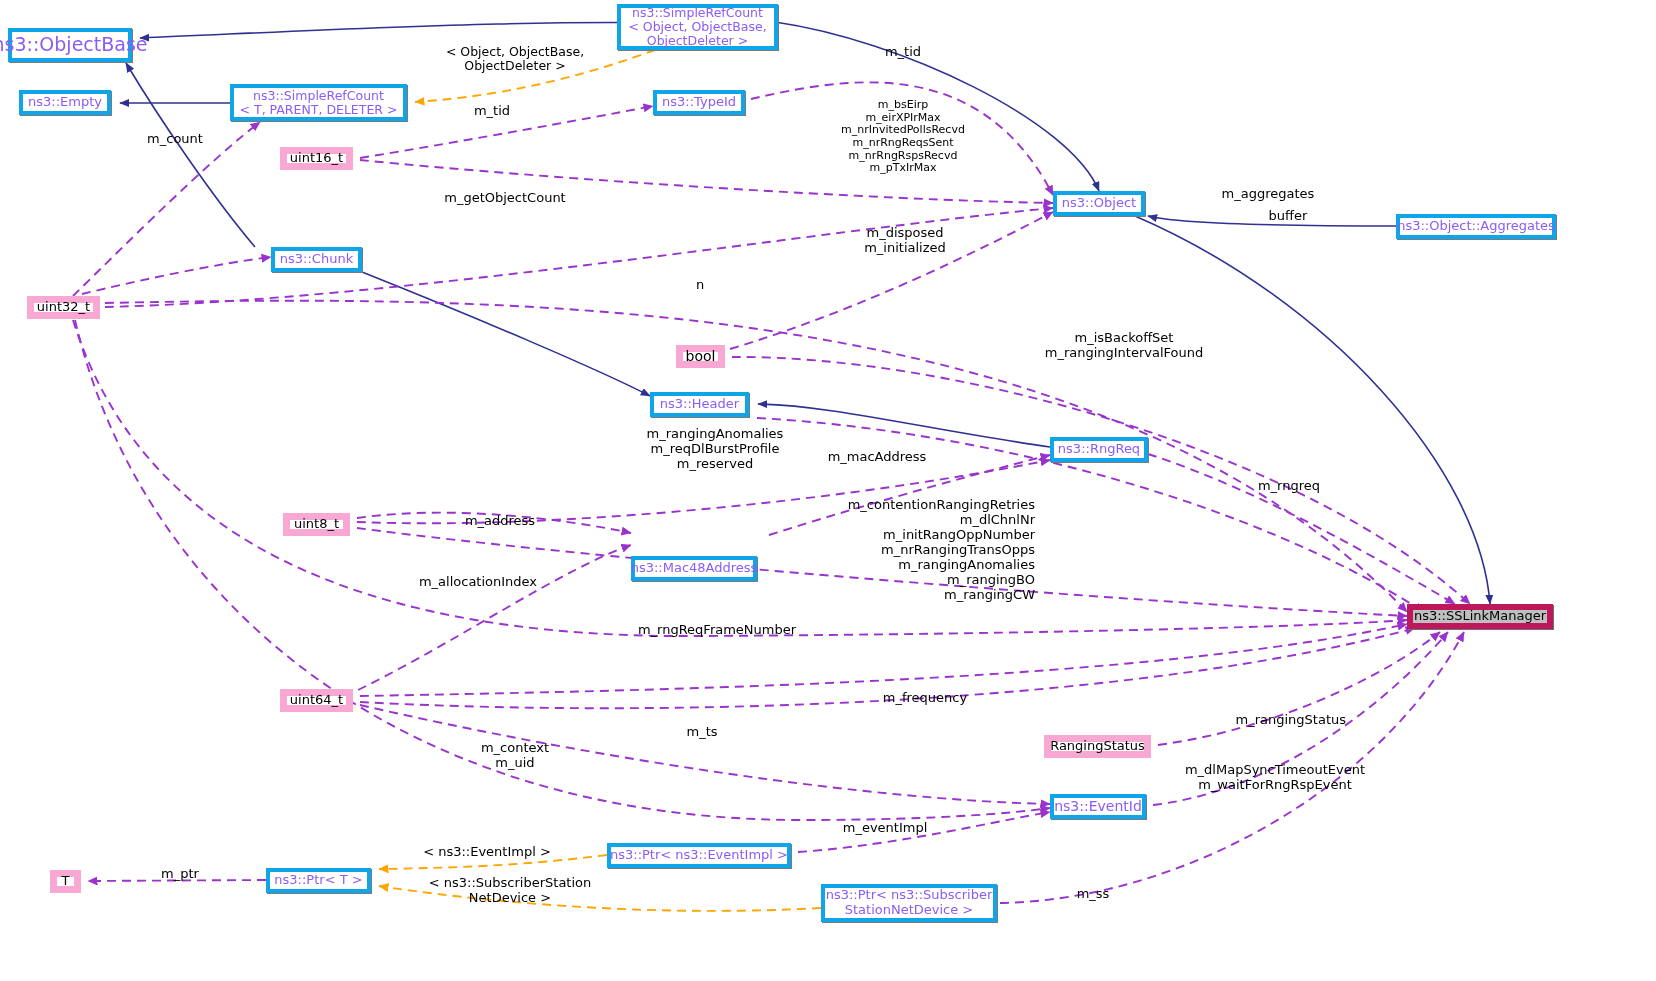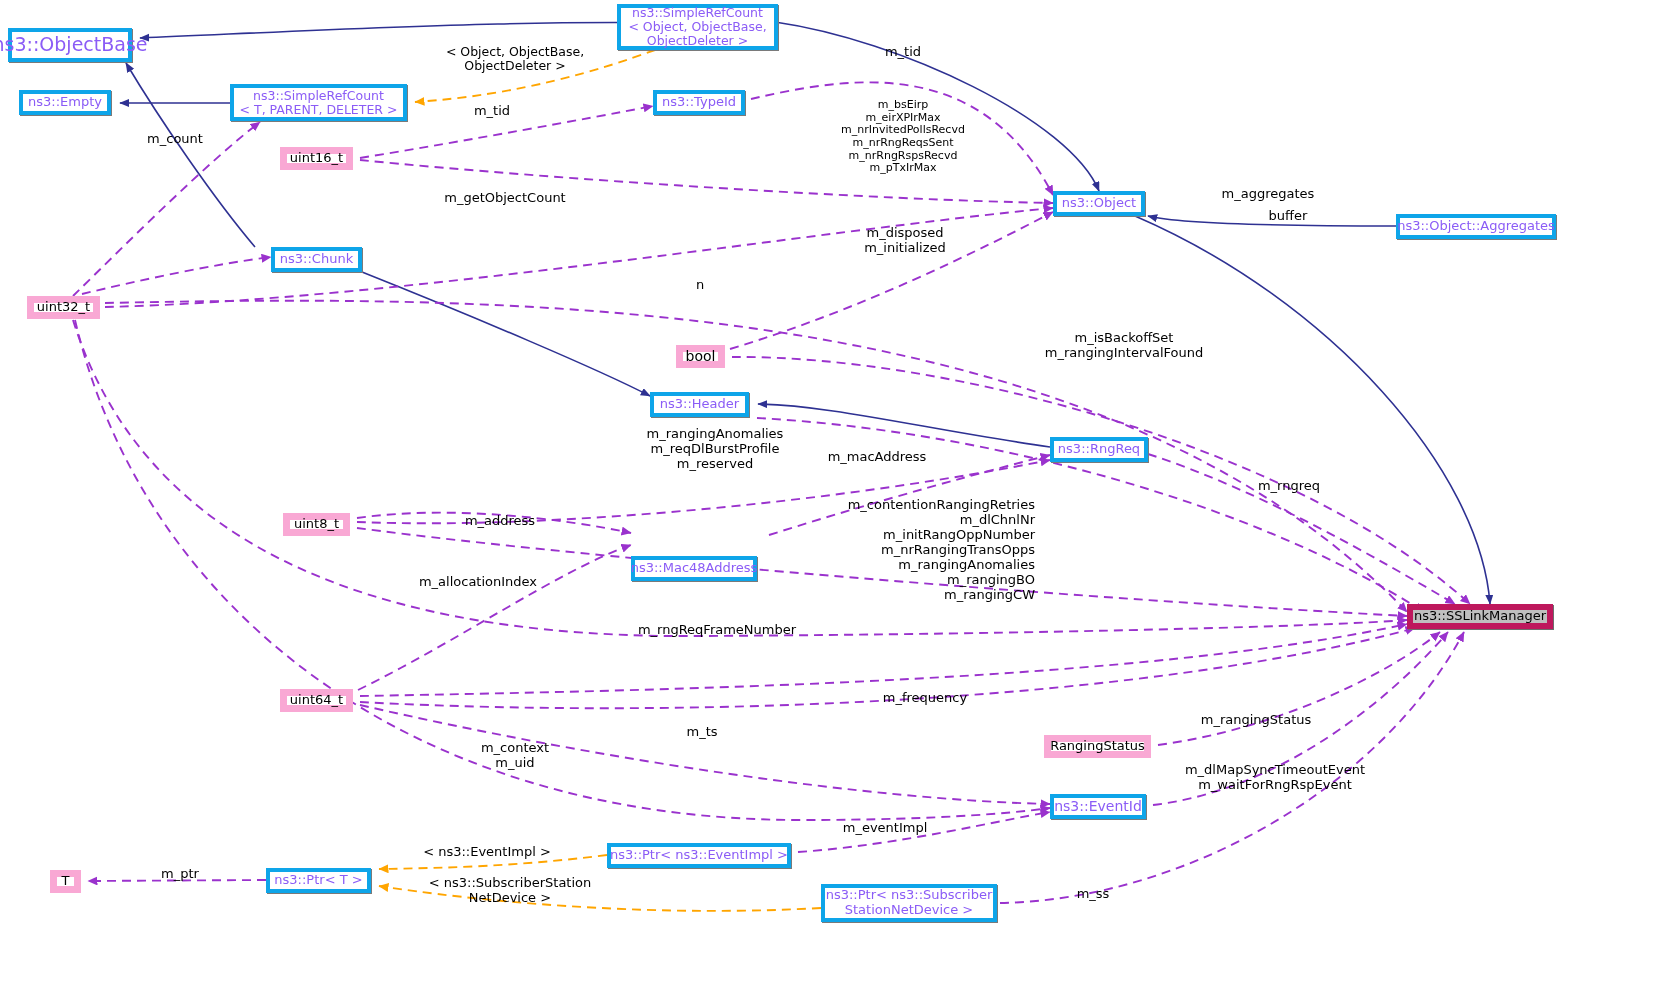--- a/index.html
+++ b/index.html
@@ -128,21 +128,21 @@
 m_nrRangingTransOpps
 m_rangingAnomalies
 m_rangingBO
 m_rangingCW</div>
       <div class="elabel" style="left: 420px; top: 514px; width: 160px; font-size: 13px;">m_address</div>
       <div class="elabel" style="left: 378px; top: 575px; width: 200px; font-size: 13px;">m_allocationIndex</div>
       <div class="elabel" style="left: 1209px; top: 479px; width: 160px; font-size: 13px;">m_rngreq</div>
       <div class="elabel" style="left: 607px; top: 623px; width: 220px; font-size: 13px;">m_rngReqFrameNumber</div>
       <div class="elabel" style="left: 835px; top: 691px; width: 180px; font-size: 13px;">m_frequency</div>
       <div class="elabel" style="left: 632px; top: 725px; width: 140px; font-size: 13px;">m_ts</div>
-      <div class="elabel" style="left: 1166px; top: 713px; width: 180px; font-size: 13px;">m_rangingStatus</div>
+      <div class="elabel" style="left: 1166px; top: 713px; width: 180px; font-size: 13px; text-align: right;">m_rangingStatus</div>
       <div class="elabel" style="left: 425px; top: 741px; width: 180px; font-size: 13px;">m_context
 m_uid</div>
       <div class="elabel" style="left: 1150px; top: 763px; width: 250px; font-size: 13px;">m_dlMapSyncTimeoutEvent
 m_waitForRngRspEvent</div>
       <div class="elabel" style="left: 805px; top: 821px; width: 160px; font-size: 13px;">m_eventImpl</div>
       <div class="elabel" style="left: 372px; top: 845px; width: 230px; font-size: 13px;">&lt; ns3::EventImpl &gt;</div>
       <div class="elabel" style="left: 125px; top: 867px; width: 110px; font-size: 13px;">m_ptr</div>
       <div class="elabel" style="left: 395px; top: 876px; width: 230px; font-size: 13px;">&lt; ns3::SubscriberStation
 NetDevice &gt;</div>
       <div class="elabel" style="left: 1028px; top: 887px; width: 130px; font-size: 13px;">m_ss</div>

